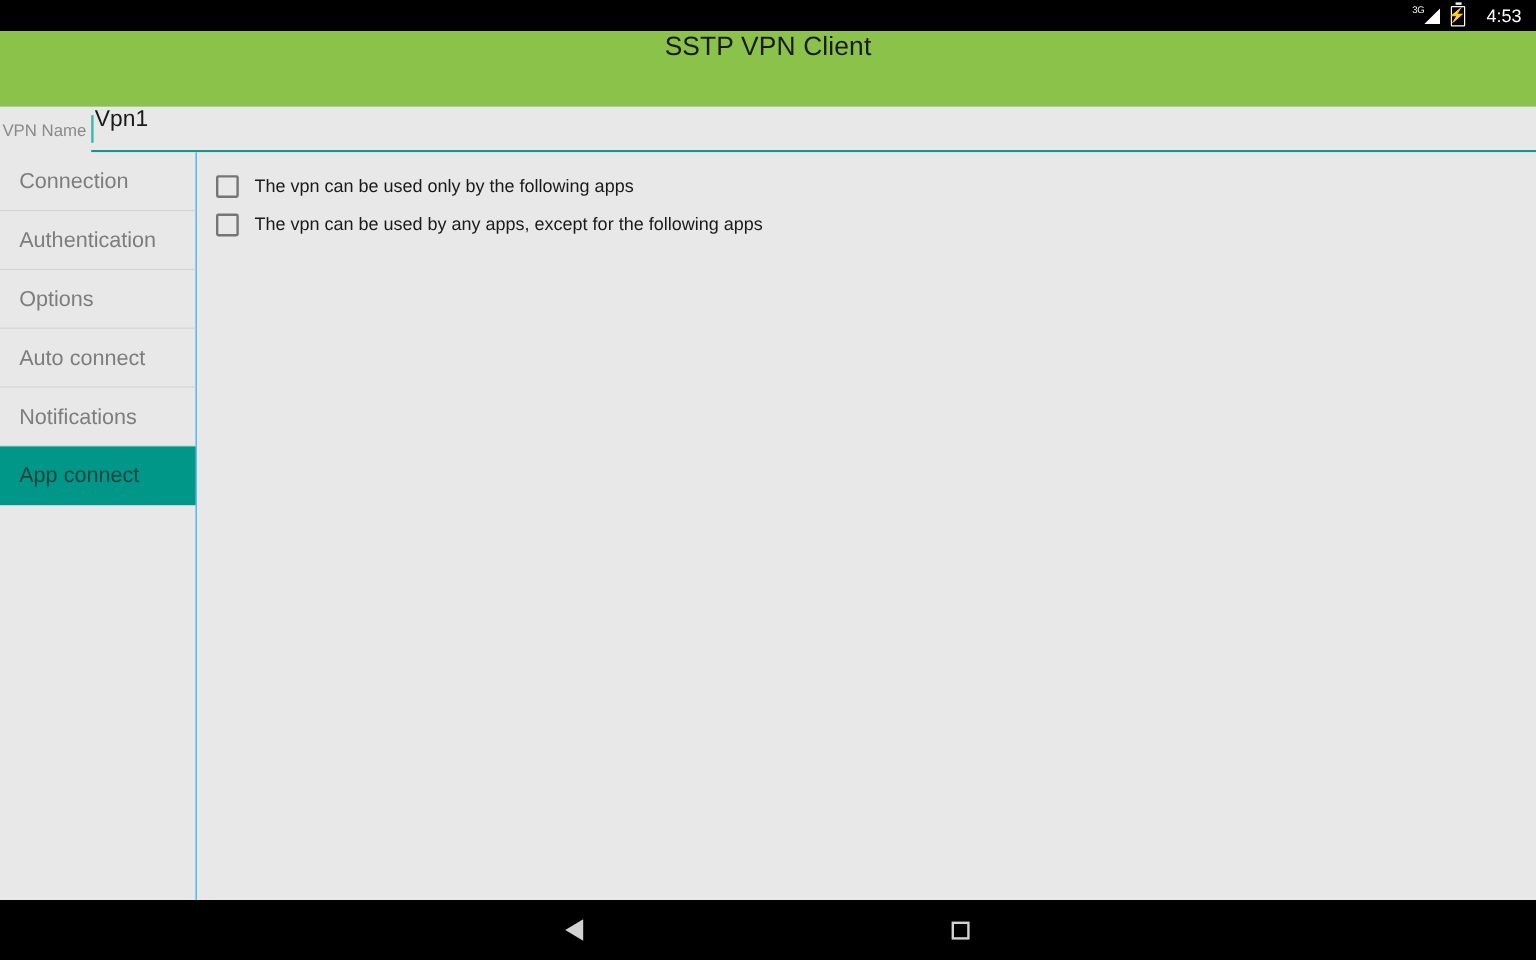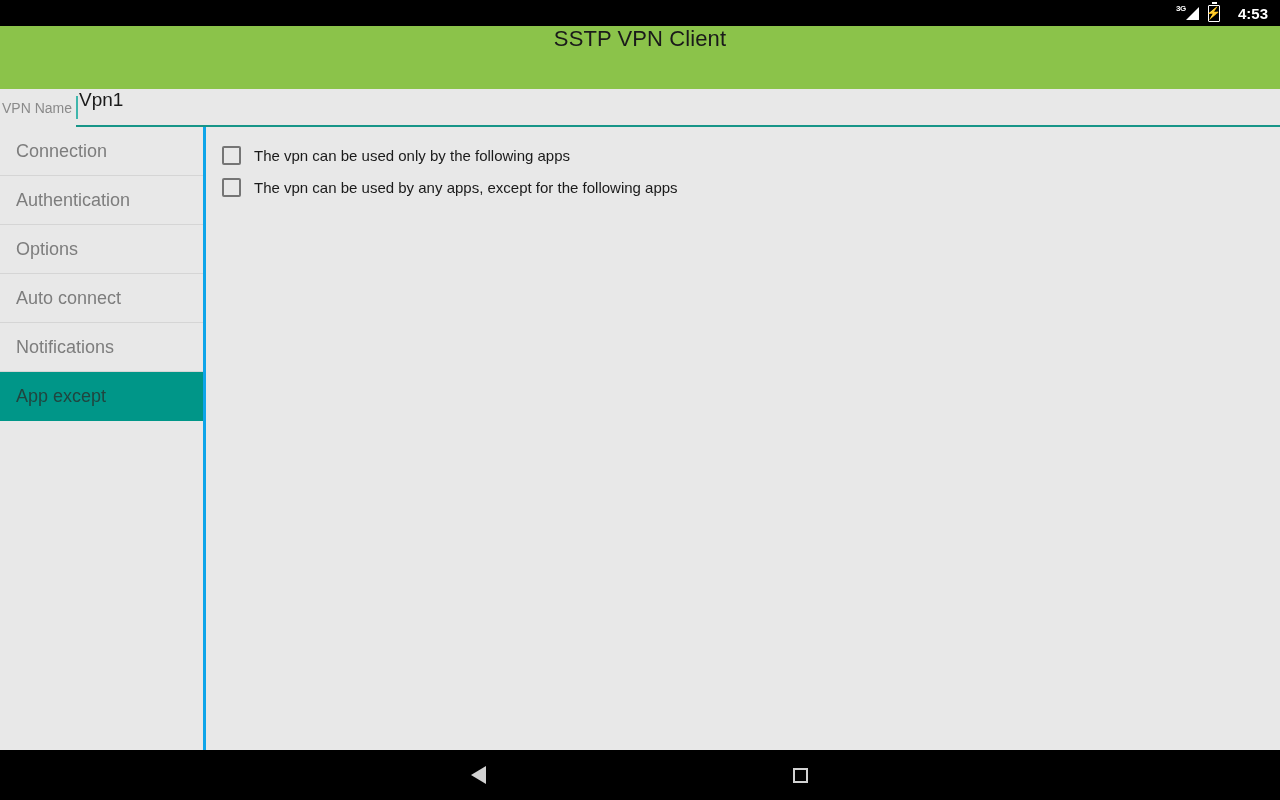--- a/index.html
+++ b/index.html
@@ -25,21 +25,20 @@
     position: absolute;
     top: 0; left: 0;
     width: 1280px;
     height: 26px;
     background: #000000;
     display: flex;
     align-items: center;
     justify-content: flex-end;
     padding-right: 12px;
     box-sizing: border-box;
-    font-weight: bold;
   }
   .status-icons {
     display: flex;
     align-items: center;
     gap: 9px;
   }
   .signal-icon {
     position: relative;
     width: 20px;
     height: 16px;
@@ -176,23 +175,23 @@
   
   .content-wrap {
     position: absolute;
     top: 127px; left: 0;
     width: 1280px;
     height: 623px;
     background: #E8E8E8;
     display: flex;
   }
   .sidebar {
-    width: 206px;
-    background: #E8E8E8;
-    border-right: 3px solid #0ea5e9;
+    width: 164px;
+    background: #E8E8E8;
+    border-right: 1px solid #0ea5e9;
     box-sizing: border-box;
     padding-top: 0;
   }
   .side-item {
     position: relative;
     height: 49px;
     display: flex;
     align-items: center;
     padding-left: 16px;
     box-sizing: border-box;
@@ -316,21 +315,21 @@
       <div class="side-item">
         <span>Options</span>
       </div>
       <div class="side-item">
         <span>Auto connect</span>
       </div>
       <div class="side-item">
         <span>Notifications</span>
       </div>
       <div class="side-item selected">
-        <span>App except</span>
+        <span>App connect</span>
       </div>
     </div>
 
     <div class="pane">
       <div class="check-row">
         <span class="checkbox"></span>
         <span class="check-label">The vpn can be used only by the following apps</span>
       </div>
       <div class="check-row">
         <span class="checkbox"></span>

